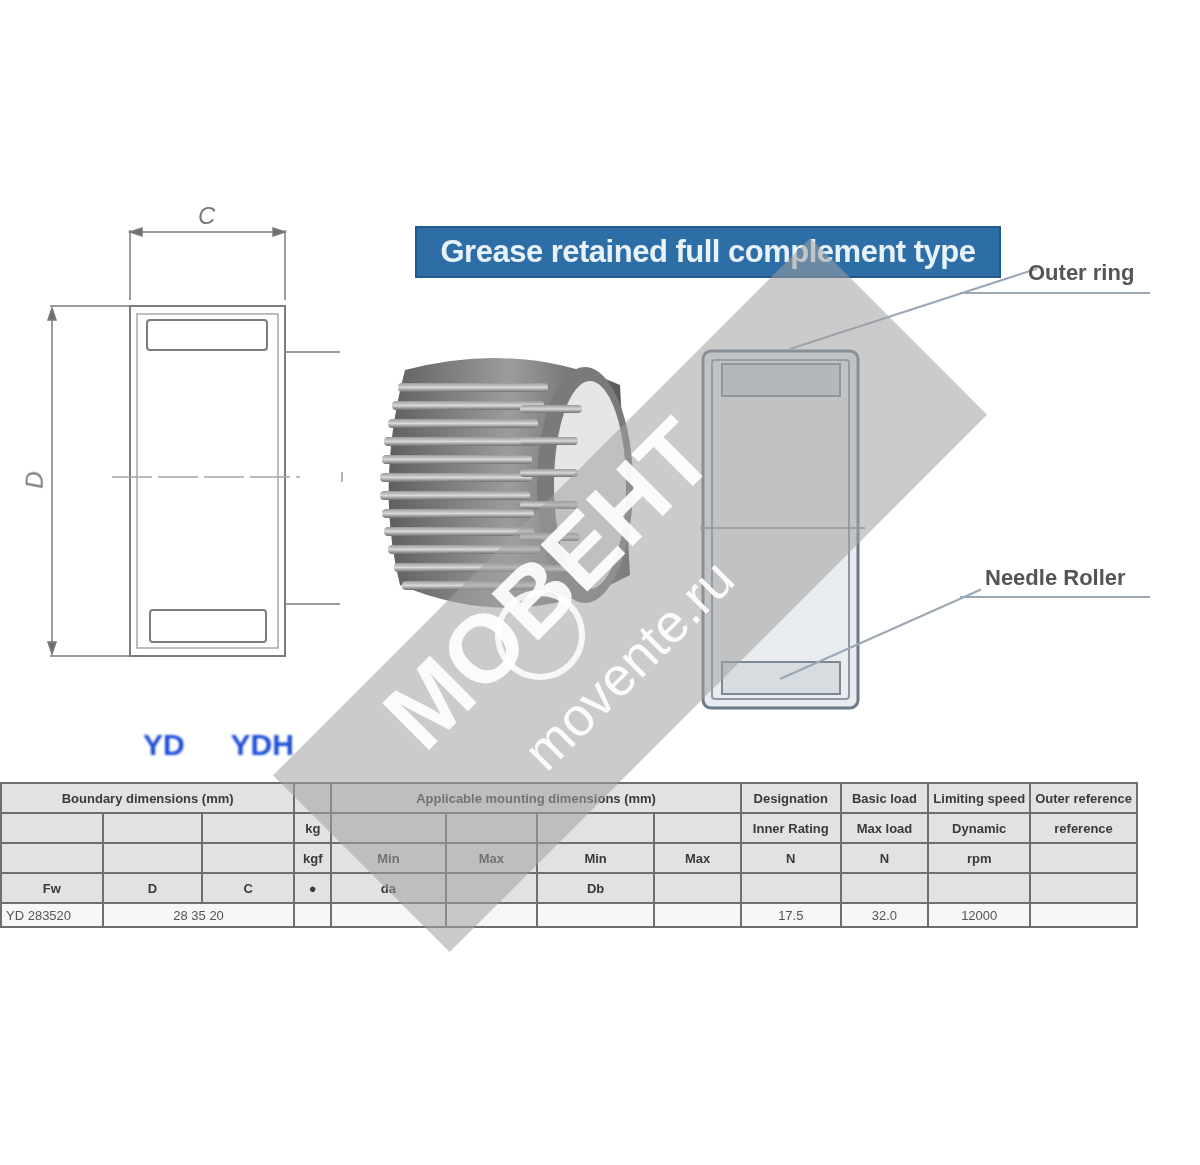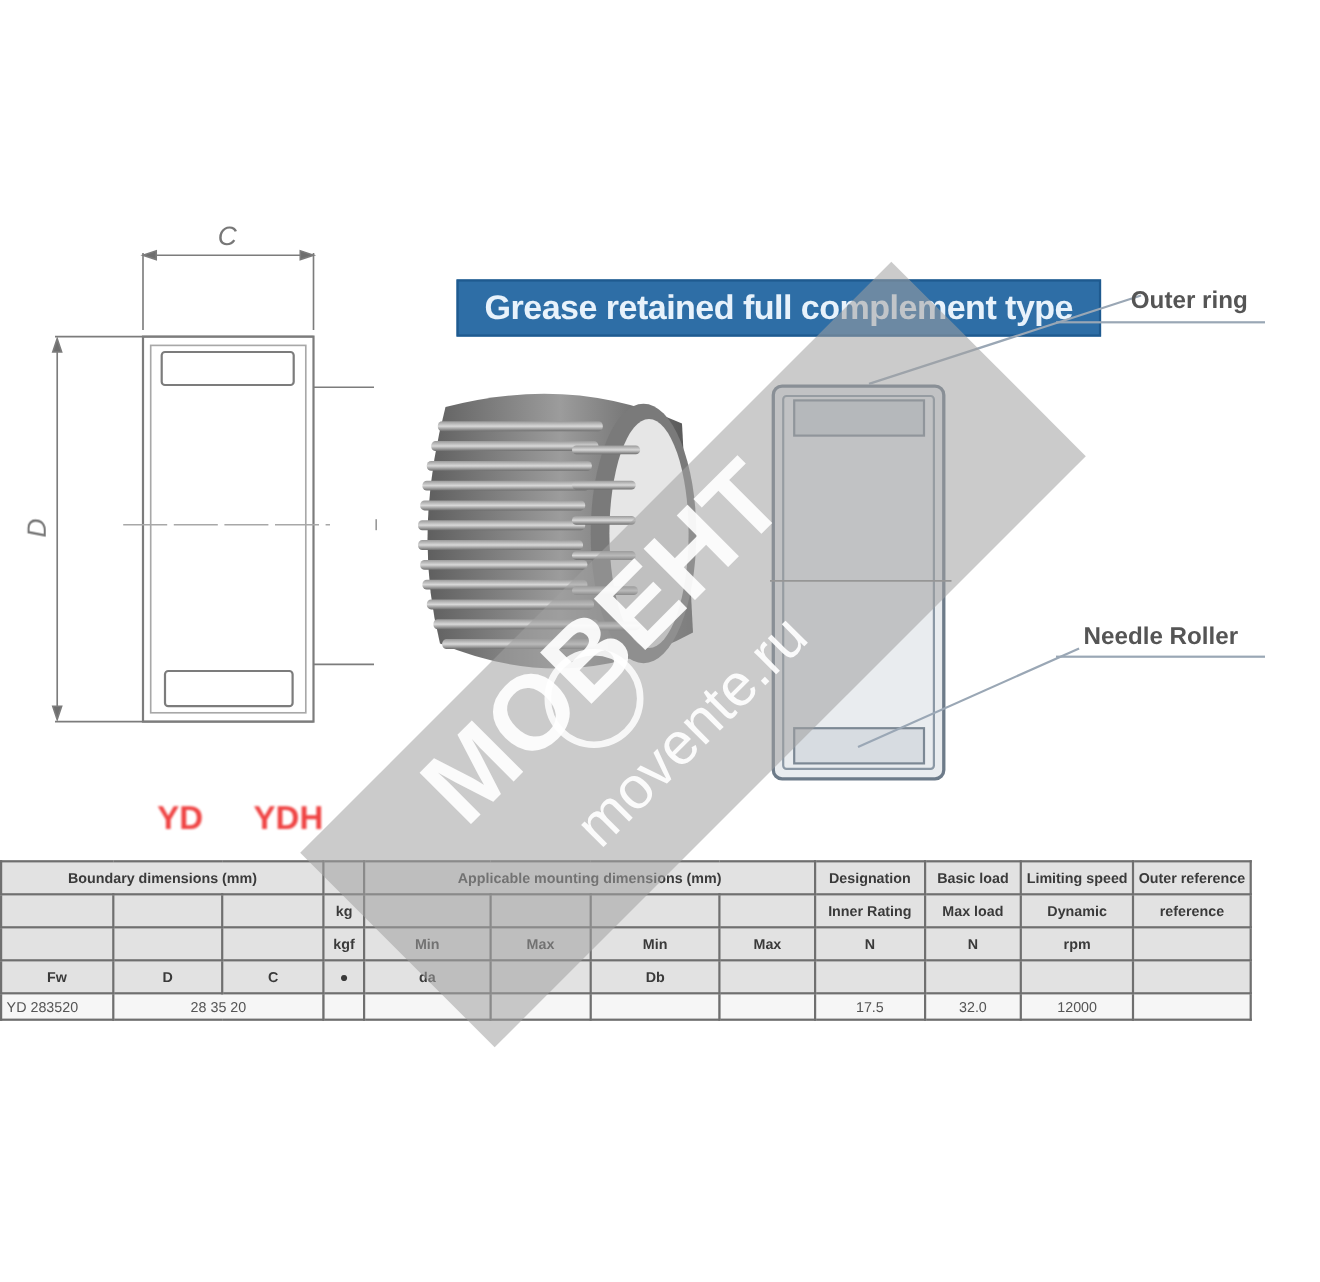--- a/index.html
+++ b/index.html
@@ -14,31 +14,30 @@
   
   .banner {
     left: 415px; top: 226px; width: 586px; height: 52px;
     background: #2e6ea6;
     border: 2px solid #1f5a8f;
     box-sizing: border-box;
     color: #e8f2fb;
     font-weight: bold; font-size: 31px; letter-spacing: -0.5px;
     display: flex; align-items: center; justify-content: center;
     filter: blur(0.6px);
-    margin-top: 28px;
   }
   .callout {
     font-size: 22px; color: #555; font-weight: bold; filter: blur(0.7px);
   }
   .callout-line { height: 2px; background: #9aa7b5; transform-origin: left center; }
 
   
   .dim-label { font-size: 24px; color: #777; font-style: italic; filter: blur(0.6px); }
 
-  .type-labels { left: 143px; top: 728px; font-size: 30px; color: #ef4444; font-weight: bold; filter: blur(0.8px); word-spacing: 14px; }
+  .type-labels { left: 143px; top: 728px; font-size: 30px; color: #1d4ed8; font-weight: bold; filter: blur(0.8px); word-spacing: 14px; }
   .type-labels span { margin-right: 24px; }
 
   
   .spec-table {
     left: 0; top: 782px; width: 1138px;
     border-collapse: collapse;
     background: #e2e2e2;
     filter: blur(0.7px);
   }
   .spec-table td {

